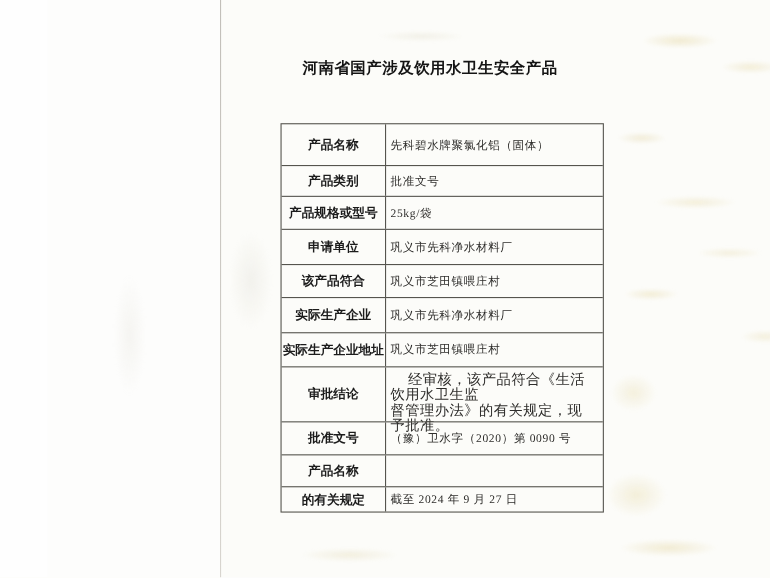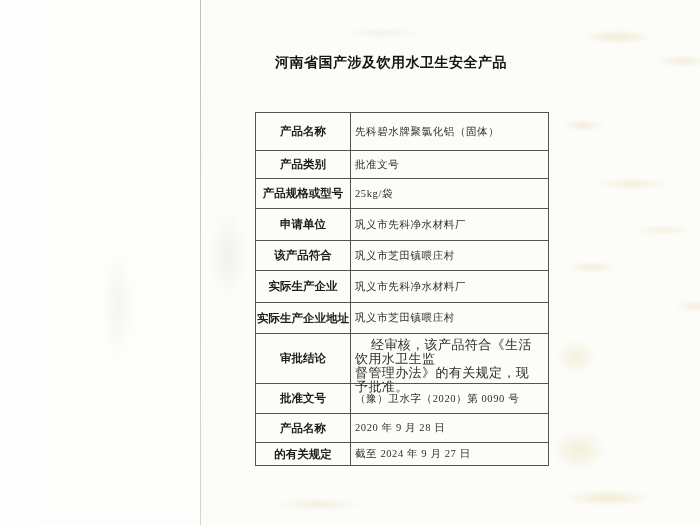--- a/index.html
+++ b/index.html
@@ -141,21 +141,20 @@
       </div>
     </div>
 
     <div class="row" style="height:30px">
       <div class="cell-l">批准文号</div>
       <div class="cell-v">（豫）卫水字（2020）第 0090 号</div>
     </div>
 
     <div class="row" style="height:29px">
       <div class="cell-l">产品名称</div>
-      <div class="cell-v">2020 年 9 月 28 日</div>
     </div>
 
     <div class="row" style="height:23px">
       <div class="cell-l">的有关规定</div>
       <div class="cell-v">截至 2024 年 9 月 27 日</div>
     </div>
 
   </div>
 </div>
 

